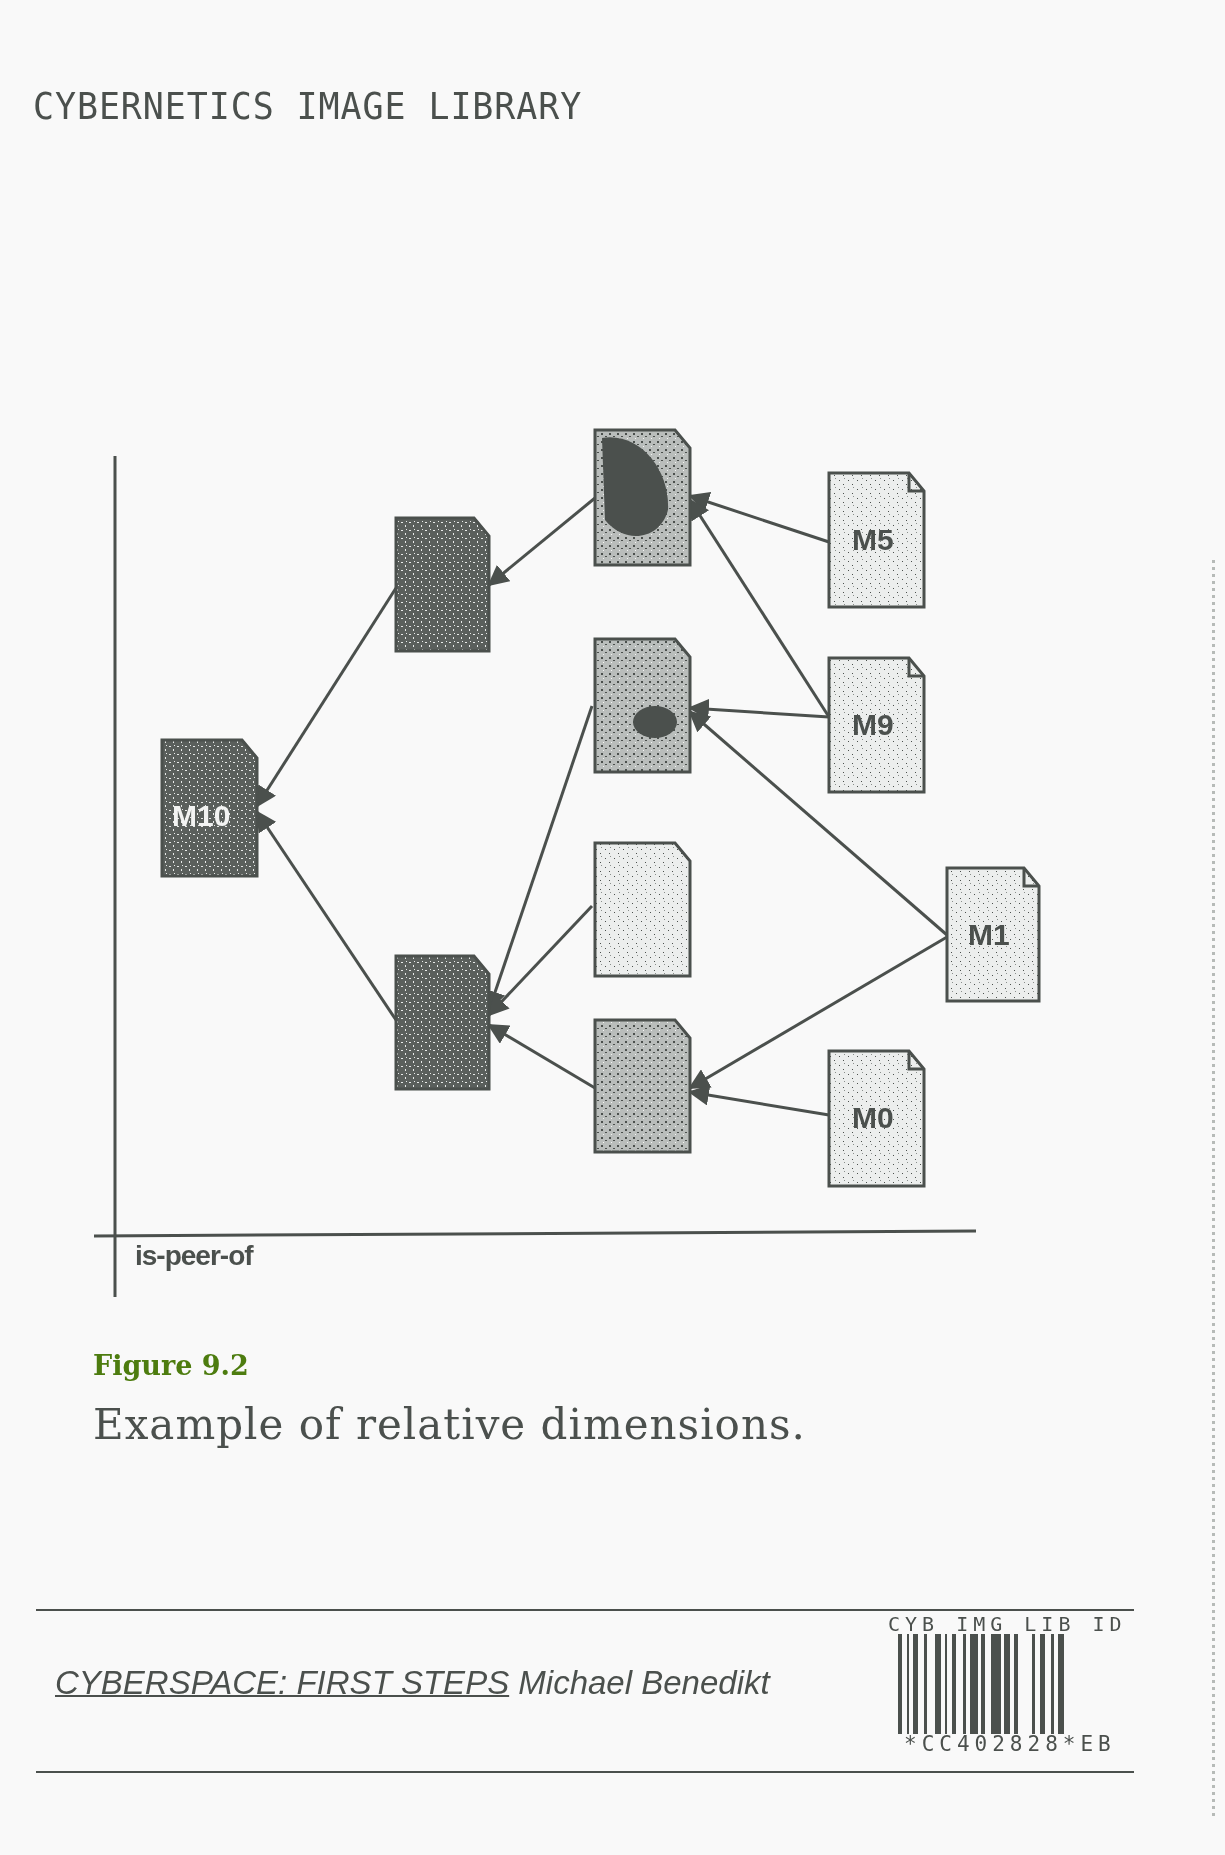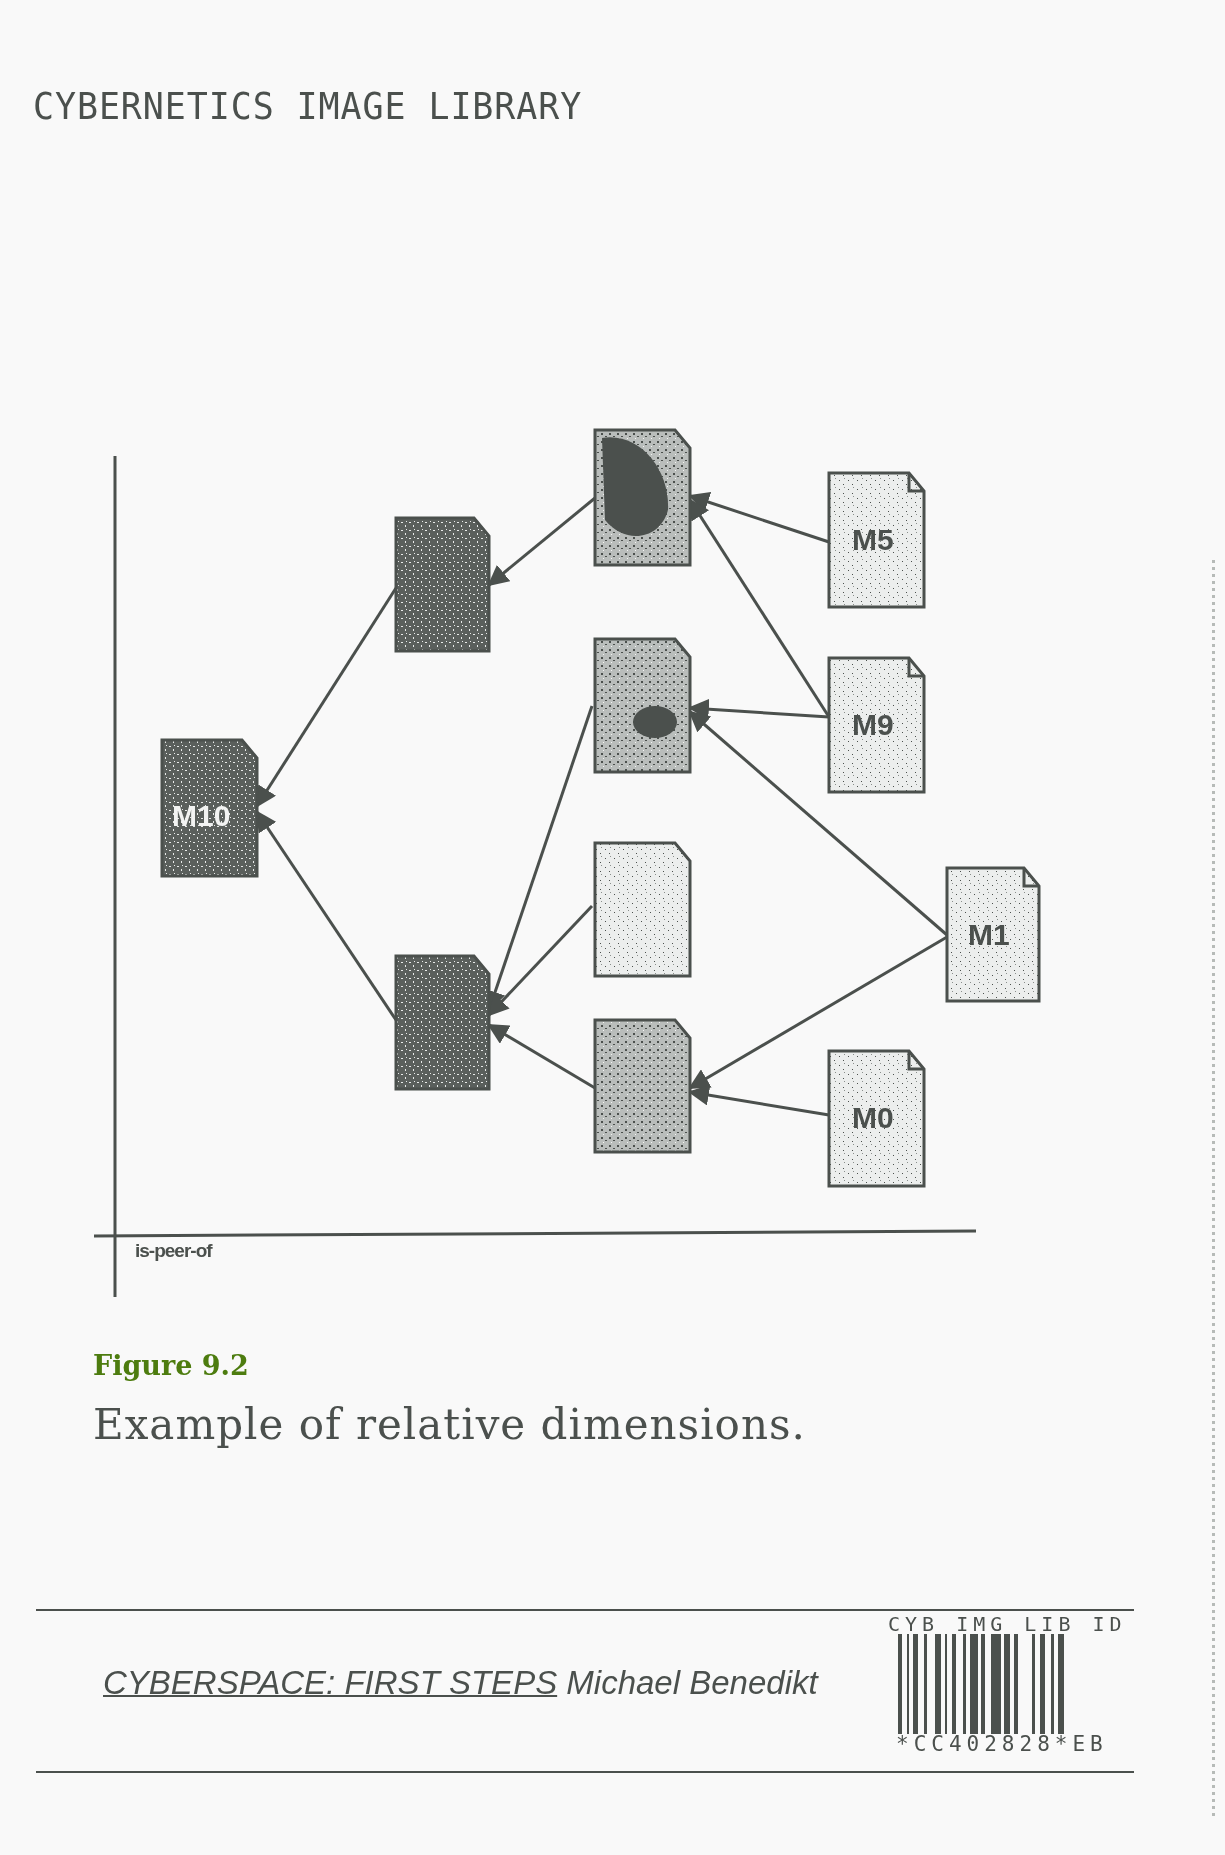--- a/index.html
+++ b/index.html
@@ -9,46 +9,46 @@
     font-family:"Liberation Sans", sans-serif;
   }
   .abs { position:absolute; }
   .header-title {
     left:33px; top:84px; font-family:"DejaVu Sans Mono", monospace;
     font-size:38px; letter-spacing:1px; color:#4b504d; transform:scaleX(0.92);
     transform-origin:left top; white-space:nowrap;
   }
   svg.diagram { left:0; top:0; }
   .axis-label {
-    left:135px; top:1240px; font-size:19px; font-weight:bold; letter-spacing:-1px;
+    left:135px; top:1240px; font-size:28px; font-weight:bold; letter-spacing:-1px;
     color:#4b504d;
   }
   .fig-num {
     left:93px; top:1350px; font-family:"DejaVu Serif", serif; font-weight:bold;
     font-size:27px; color:#4d7c0f;
   }
   .fig-caption {
     left:93px; top:1400px; font-family:"DejaVu Serif", serif;
     font-size:42px; letter-spacing:1px; color:#4b504d;
   }
   .rule { height:2px; background:#4b504d; }
   .footer-line {
     left:55px; top:1664px; font-size:33px; font-style:italic; white-space:nowrap;
     color:#4b504d;
   }
-  .footer-line .book-title { text-decoration:underline; text-decoration-thickness:2px;margin-left:48px; }
+  .footer-line .book-title { text-decoration:underline; text-decoration-thickness:2px; }
   .barcode { left:876px; top:1612px; width:245px; height:145px; }
   .barcode-top {
     left:12px; top:0; width:245px; font-family:"DejaVu Sans Mono", monospace;
     font-size:20px; letter-spacing:5px; white-space:nowrap; color:#4b504d;
   }
   .barcode-bars { left:22px; top:22px; width:222px; height:100px; display:flex; gap:0; }
   .barcode-bars span { display:block; height:100%; background:#4b504d; }
   .barcode-bottom {
-    left:20px; top:120px; font-family:"DejaVu Sans Mono", monospace;
+    left:28px; top:120px; font-family:"DejaVu Sans Mono", monospace;
     font-size:21px; letter-spacing:5px; white-space:nowrap; color:#4b504d;
   }
   .scan-edge {
     left:1212px; top:560px; width:3px; height:1260px;
     background:repeating-linear-gradient(to bottom,#9aa09c 0 3px,transparent 3px 7px);
     opacity:.7;
   }
   .node-label {
     font-family:"Liberation Sans", sans-serif; font-weight:bold; font-size:30px;
   }

